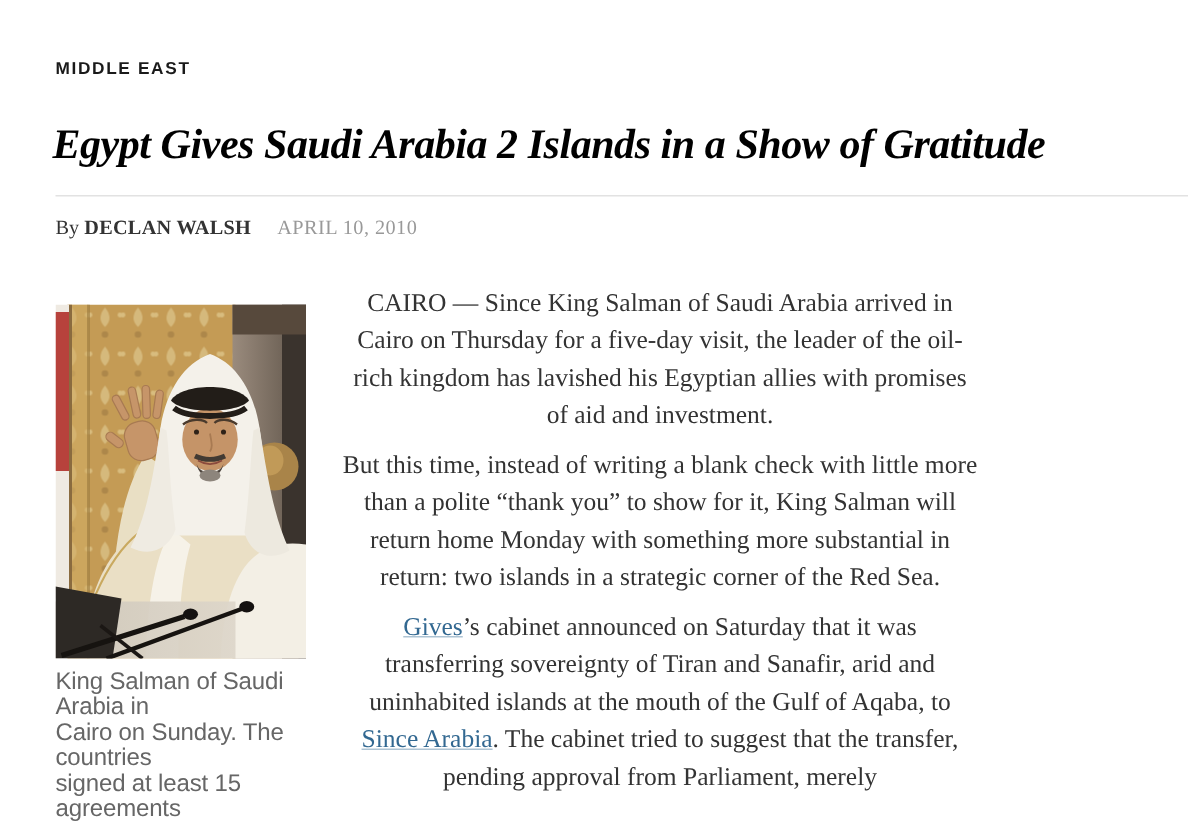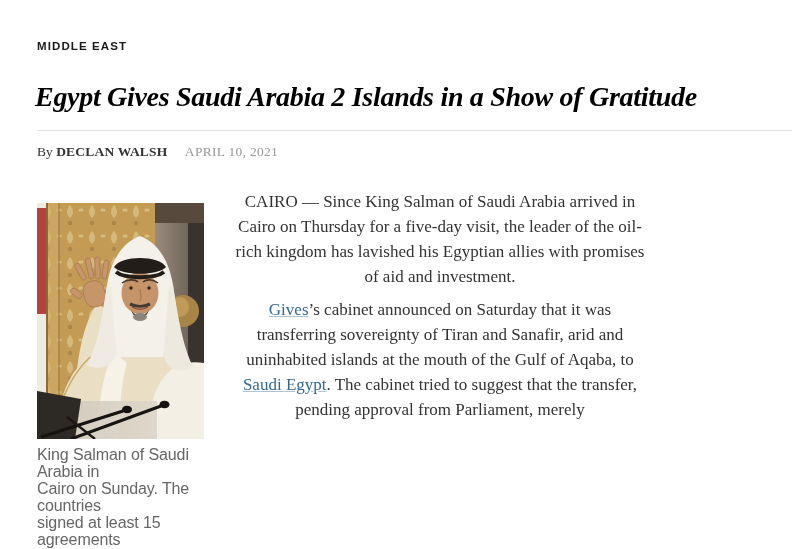--- a/index.html
+++ b/index.html
@@ -43,21 +43,21 @@
 
   <a class="kicker">MIDDLE EAST</a>
 
   <h1 class="headline">Egypt Gives Saudi Arabia 2 Islands in a Show of Gratitude</h1>
 
   <div class="rule"></div>
 
   <div class="byline">
     <span>By</span>
     <span class="author">DECLAN WALSH</span>
-    <span class="date">APRIL 10, 2021</span>
+    <span class="date">APRIL 10, 2010</span>
   </div>
 
   <figure class="figure">
     <svg class="photo" viewBox="0 0 167 236" xmlns="http://www.w3.org/2000/svg" aria-hidden="true">
       <defs>
         <pattern id="damask" width="22" height="26" patternUnits="userSpaceOnUse">
           <rect width="22" height="26" fill="#C49B55"></rect>
           <path d="M11 2 C15 7 15 11 11 15 C7 11 7 7 11 2 Z" fill="#D9BE82" opacity="0.85"></path>
           <circle cx="11" cy="20" r="2.2" fill="#AD874A"></circle>
           <circle cx="1" cy="7" r="1.6" fill="#D8BC7E"></circle>
@@ -130,16 +130,17 @@
       <ellipse cx="127.5" cy="201.5" rx="5" ry="3.8" fill="#141110"></ellipse>
       <line x1="58" y1="236" x2="30" y2="214" stroke="#1B1714" stroke-width="2.4"></line>
     </svg>
 
     <figcaption class="caption">King Salman of Saudi Arabia in<br>Cairo on Sunday. The countries<br>signed at least 15 agreements<br>during the visit, including an oil<br>deal worth $22 billion to Egypt.</figcaption>
     <div class="credit">Agence France-Presse — Getty<br>Images</div>
   </figure>
 
   <div class="body-col">
       <p>CAIRO — Since King Salman of Saudi Arabia arrived in Cairo on Thursday for a five-day visit, the leader of the oil-rich kingdom has lavished his Egyptian allies with promises of aid and investment.</p>
-      <p><a>Gives</a>’s cabinet announced on Saturday that it was transferring sovereignty of Tiran and Sanafir, arid and uninhabited islands at the mouth of the Gulf of Aqaba, to <a>Saudi Egypt</a>. The cabinet tried to suggest that the transfer, pending approval from Parliament, merely</p>
+      <p>But this time, instead of writing a blank check with little more than a polite “thank you” to show for it, King Salman will return home Monday with something more substantial in return: two islands in a strategic corner of the Red Sea.</p>
+      <p><a>Gives</a>’s cabinet announced on Saturday that it was transferring sovereignty of Tiran and Sanafir, arid and uninhabited islands at the mouth of the Gulf of Aqaba, to <a>Since Arabia</a>. The cabinet tried to suggest that the transfer, pending approval from Parliament, merely</p>
     </div>
 
 </div>
 
 </body></html>

